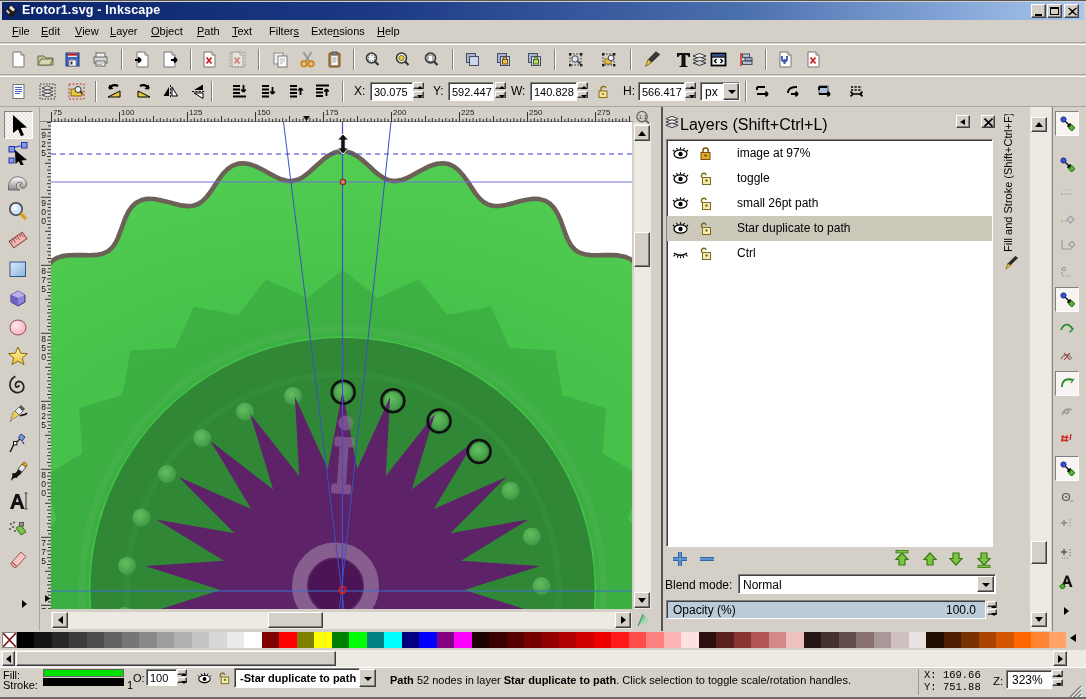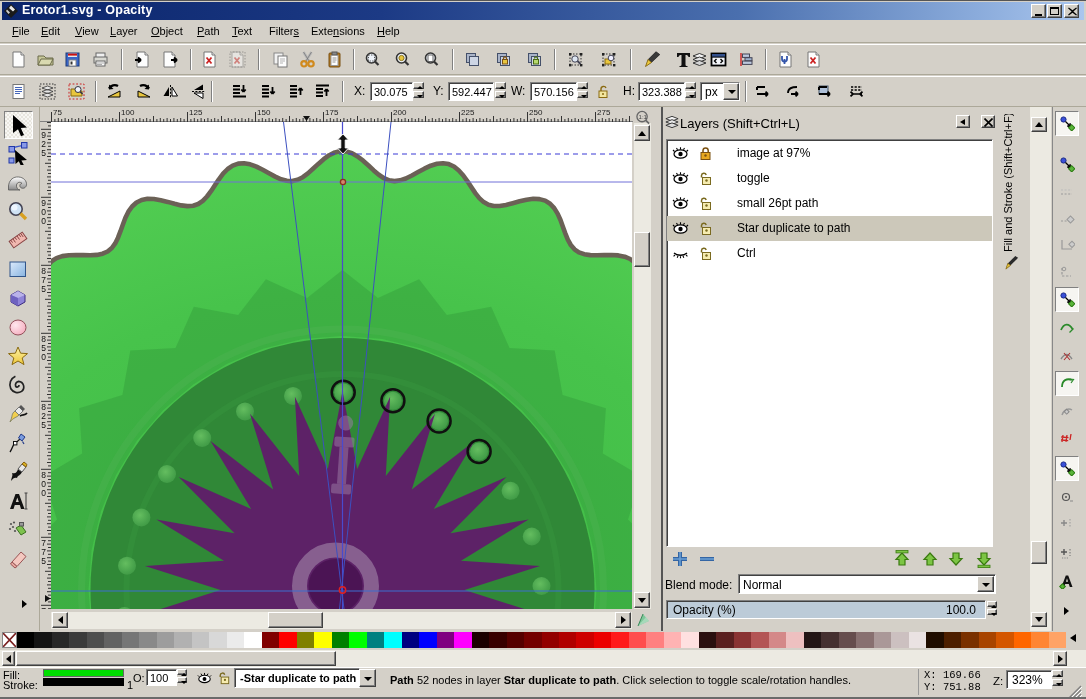--- a/index.html
+++ b/index.html
@@ -1,17 +1,17 @@
 <!DOCTYPE html>
 <html><head><meta charset="utf-8"><style>*{margin:0;padding:0;box-sizing:border-box;}body{font-family:"Liberation Sans",sans-serif;width:1086px;height:699px;overflow:hidden;background:#d4d0c8;}.abs{position:absolute;}</style></head><body>
 <div style="position:relative;width:1086px;height:699px;background:#d4d0c8;border-top:1px solid #555;"><div class="abs" style="left:2px;top:1px;width:1082px;height:18px;background:linear-gradient(to right,#0a246a,#1c3a85 35%,#4a6fae 68%,#8aabdb 90%,#aac6ee);"></div><svg class="abs" style="left:4px;top:3px" width="14" height="14" viewBox="0 0 14 14">
       <polygon points="7,0 14,7 7,14 0,7" fill="#1a1a1a"></polygon>
       <polygon points="7,1.5 11,5.5 9,7.5 5,4" fill="#e8e8e8"></polygon>
       <polygon points="3,5.5 6,8.5 4.5,10 2,7" fill="#cfcfcf"></polygon>
-    </svg><div class="abs" style="left:22px;top:2px;color:#fff;font-size:12.5px;font-weight:bold;letter-spacing:.2px;">Erotor1.svg - Opacity</div><div class="abs" style="left:1031px;top:3px;width:15px;height:14px;background:#d4d0c8;border-top:1px solid #fff;border-left:1px solid #fff;border-right:1px solid #404040;border-bottom:1px solid #404040;box-shadow:inset -1px -1px 0 #808080;">
+    </svg><div class="abs" style="left:22px;top:2px;color:#fff;font-size:12.5px;font-weight:bold;letter-spacing:.2px;">Erotor1.svg - Inkscape</div><div class="abs" style="left:1031px;top:3px;width:15px;height:14px;background:#d4d0c8;border-top:1px solid #fff;border-left:1px solid #fff;border-right:1px solid #404040;border-bottom:1px solid #404040;box-shadow:inset -1px -1px 0 #808080;">
       <div style="position:absolute;left:2.5px;top:8.5px;width:7px;height:2.5px;background:#000"></div>
     </div><div class="abs" style="left:1046.5px;top:3px;width:15px;height:14px;background:#d4d0c8;border-top:1px solid #fff;border-left:1px solid #fff;border-right:1px solid #404040;border-bottom:1px solid #404040;box-shadow:inset -1px -1px 0 #808080;">
       <div style="position:absolute;left:2.5px;top:2px;width:9px;height:8px;border:1.5px solid #000;border-top:2.5px solid #000"></div>
     </div><div class="abs" style="left:1064px;top:3px;width:15px;height:14px;background:#d4d0c8;border-top:1px solid #fff;border-left:1px solid #fff;border-right:1px solid #404040;border-bottom:1px solid #404040;box-shadow:inset -1px -1px 0 #808080;">
       <svg style="position:absolute;left:2.5px;top:2px" width="9" height="9" viewBox="0 0 10 9">
         <path d="M1 0 L5 3.2 L9 0 L10 1 L6 4.5 L10 8 L9 9 L5 5.8 L1 9 L0 8 L4 4.5 L0 1 Z" fill="#000"></path>
       </svg>
     </div><div class="abs" style="left:0px;top:19px;width:1086px;height:23px;background:#d4d0c8;border-bottom:1px solid #aca899;"></div><div class="abs" style="left:12px;top:24px;font-size:11px;color:#000;"><u>F</u>ile</div><div class="abs" style="left:41px;top:24px;font-size:11px;color:#000;"><u>E</u>dit</div><div class="abs" style="left:75px;top:24px;font-size:11px;color:#000;"><u>V</u>iew</div><div class="abs" style="left:110px;top:24px;font-size:11px;color:#000;"><u>L</u>ayer</div><div class="abs" style="left:151px;top:24px;font-size:11px;color:#000;"><u>O</u>bject</div><div class="abs" style="left:197px;top:24px;font-size:11px;color:#000;"><u>P</u>ath</div><div class="abs" style="left:232px;top:24px;font-size:11px;color:#000;"><u>T</u>ext</div><div class="abs" style="left:269px;top:24px;font-size:11px;color:#000;">Filter<u>s</u></div><div class="abs" style="left:311px;top:24px;font-size:11px;color:#000;">Exte<u>n</u>sions</div><div class="abs" style="left:377px;top:24px;font-size:11px;color:#000;"><u>H</u>elp</div><div class="abs" style="left:0px;top:43px;width:1086px;height:31px;background:#d4d0c8;border-bottom:1px solid #aca899;border-top:1px solid #fff;"></div><div style="position:absolute;left:121px;top:48px;width:2px;height:21px;border-left:1px solid #808080;border-right:1px solid #fff;"></div><div style="position:absolute;left:190px;top:48px;width:2px;height:21px;border-left:1px solid #808080;border-right:1px solid #fff;"></div><div style="position:absolute;left:258px;top:48px;width:2px;height:21px;border-left:1px solid #808080;border-right:1px solid #fff;"></div><div style="position:absolute;left:353px;top:48px;width:2px;height:21px;border-left:1px solid #808080;border-right:1px solid #fff;"></div><div style="position:absolute;left:452px;top:48px;width:2px;height:21px;border-left:1px solid #808080;border-right:1px solid #fff;"></div><div style="position:absolute;left:554px;top:48px;width:2px;height:21px;border-left:1px solid #808080;border-right:1px solid #fff;"></div><div style="position:absolute;left:630px;top:48px;width:2px;height:21px;border-left:1px solid #808080;border-right:1px solid #fff;"></div><div style="position:absolute;left:765px;top:48px;width:2px;height:21px;border-left:1px solid #808080;border-right:1px solid #fff;"></div><svg class="abs" style="left:10px;top:50px" width="17" height="17" viewBox="0 0 17 17">
       <path d="M3 1 H11 L14 4 V16 H3 Z" fill="#fdfdfd" stroke="#777" stroke-width="1"></path>
       <path d="M11 1 L11 4 L14 4" fill="#e8e8e8" stroke="#777" stroke-width="1"></path>
@@ -196,28 +196,28 @@
       <div style="position:absolute;left:0;top:9px;width:11px;height:7px;background:#d4d0c8;border-top:1px solid #fff;border-left:1px solid #fff;border-right:1px solid #404040;border-bottom:1px solid #404040;box-shadow:inset -1px -1px 0 #808080;">
         <div style="position:absolute;left:3px;top:3px;width:0;height:0;border-left:3px solid transparent;border-right:3px solid transparent;border-top:3px solid #000;"></div>
       </div>
     </div><div class="abs" style="left:433px;top:83px;font-size:12px;">Y:</div><div class="abs" style="left:448px;top:81px;width:46px;height:19px;border:1px solid;border-color:#808080 #fff #fff #808080;box-shadow:inset 1px 1px 0 #404040;background:#fff;font-size:11px;padding:3px 0 12px 3px;">592.447</div><div style="position:absolute;left:495px;top:81px;width:13px;height:19px;">
       <div style="position:absolute;left:0;top:0px;width:11px;height:7px;background:#d4d0c8;border-top:1px solid #fff;border-left:1px solid #fff;border-right:1px solid #404040;border-bottom:1px solid #404040;box-shadow:inset -1px -1px 0 #808080;">
         <div style="position:absolute;left:3px;top:3px;width:0;height:0;border-left:3px solid transparent;border-right:3px solid transparent;border-bottom:3px solid #000;"></div>
       </div>
       <div style="position:absolute;left:0;top:9px;width:11px;height:7px;background:#d4d0c8;border-top:1px solid #fff;border-left:1px solid #fff;border-right:1px solid #404040;border-bottom:1px solid #404040;box-shadow:inset -1px -1px 0 #808080;">
         <div style="position:absolute;left:3px;top:3px;width:0;height:0;border-left:3px solid transparent;border-right:3px solid transparent;border-top:3px solid #000;"></div>
       </div>
-    </div><div class="abs" style="left:511px;top:83px;font-size:12px;">W:</div><div class="abs" style="left:530px;top:81px;width:47px;height:19px;border:1px solid;border-color:#808080 #fff #fff #808080;box-shadow:inset 1px 1px 0 #404040;background:#fff;font-size:11px;padding:3px 0 0 3px;">570.156</div><div style="position:absolute;left:577px;top:81px;width:13px;height:19px;">
+    </div><div class="abs" style="left:511px;top:83px;font-size:12px;">W:</div><div class="abs" style="left:530px;top:81px;width:47px;height:19px;border:1px solid;border-color:#808080 #fff #fff #808080;box-shadow:inset 1px 1px 0 #404040;background:#fff;font-size:11px;padding:3px 0 0 3px;">140.828</div><div style="position:absolute;left:577px;top:81px;width:13px;height:19px;">
       <div style="position:absolute;left:0;top:0px;width:11px;height:7px;background:#d4d0c8;border-top:1px solid #fff;border-left:1px solid #fff;border-right:1px solid #404040;border-bottom:1px solid #404040;box-shadow:inset -1px -1px 0 #808080;">
         <div style="position:absolute;left:3px;top:3px;width:0;height:0;border-left:3px solid transparent;border-right:3px solid transparent;border-bottom:3px solid #000;"></div>
       </div>
       <div style="position:absolute;left:0;top:9px;width:11px;height:7px;background:#d4d0c8;border-top:1px solid #fff;border-left:1px solid #fff;border-right:1px solid #404040;border-bottom:1px solid #404040;box-shadow:inset -1px -1px 0 #808080;">
         <div style="position:absolute;left:3px;top:3px;width:0;height:0;border-left:3px solid transparent;border-right:3px solid transparent;border-top:3px solid #000;"></div>
       </div>
-    </div><div class="abs" style="left:623px;top:83px;font-size:12px;">H:</div><div class="abs" style="left:638px;top:81px;width:47px;height:19px;border:1px solid;border-color:#808080 #fff #fff #808080;box-shadow:inset 1px 1px 0 #404040;background:#fff;font-size:11px;padding:3px 0 0 3px;">323.388</div><div style="position:absolute;left:685px;top:81px;width:13px;height:19px;">
+    </div><div class="abs" style="left:623px;top:83px;font-size:12px;">H:</div><div class="abs" style="left:638px;top:81px;width:47px;height:19px;border:1px solid;border-color:#808080 #fff #fff #808080;box-shadow:inset 1px 1px 0 #404040;background:#fff;font-size:11px;padding:3px 0 0 3px;">566.417</div><div style="position:absolute;left:685px;top:81px;width:13px;height:19px;">
       <div style="position:absolute;left:0;top:0px;width:11px;height:7px;background:#d4d0c8;border-top:1px solid #fff;border-left:1px solid #fff;border-right:1px solid #404040;border-bottom:1px solid #404040;box-shadow:inset -1px -1px 0 #808080;">
         <div style="position:absolute;left:3px;top:3px;width:0;height:0;border-left:3px solid transparent;border-right:3px solid transparent;border-bottom:3px solid #000;"></div>
       </div>
       <div style="position:absolute;left:0;top:9px;width:11px;height:7px;background:#d4d0c8;border-top:1px solid #fff;border-left:1px solid #fff;border-right:1px solid #404040;border-bottom:1px solid #404040;box-shadow:inset -1px -1px 0 #808080;">
         <div style="position:absolute;left:3px;top:3px;width:0;height:0;border-left:3px solid transparent;border-right:3px solid transparent;border-top:3px solid #000;"></div>
       </div>
     </div><svg class="abs" style="left:595px;top:82px" width="17" height="17" viewBox="0 0 17 17">
       <rect x="4" y="8" width="8" height="6.5" fill="#f2e6a0" stroke="#8a6a10"></rect>
       <path d="M6 8 V6 A2.6 2.6 0 0 1 11 5 M11 5 V5" fill="none" stroke="#8a6a10" stroke-width="1.4"></path>
       <circle cx="8" cy="11" r="1" fill="#8a6a10"></circle>
@@ -769,21 +769,21 @@
     </div><div class="abs" style="left:268px;top:611px;width:55px;height:16px;background:#d4d0c8;border-top:1px solid #fff;border-left:1px solid #fff;border-right:1px solid #404040;border-bottom:1px solid #404040;box-shadow:inset -1px -1px 0 #808080;"></div><div class="abs" style="left:615px;top:611px;width:16px;height:16px;background:#d4d0c8;border-top:1px solid #fff;border-left:1px solid #fff;border-right:1px solid #404040;border-bottom:1px solid #404040;box-shadow:inset -1px -1px 0 #808080;">
       <div style="position:absolute;left:5px;top:3px;width:0;height:0;border-top:4px solid transparent;border-bottom:4px solid transparent;border-left:5px solid #000;"></div>
     </div><svg class="abs" style="left:636px;top:611px" width="15" height="16" viewBox="0 0 15 16">
       <path d="M2 14 L13 9 L7 2 Z" fill="#7ec89a"></path>
       <path d="M2 14 L13 9 L10 5" fill="#b8e0c8" opacity="0.7"></path>
       <path d="M2 14 L7 2" stroke="#3a8a5a" stroke-width="1"></path>
     </svg><div class="abs" style="left:661px;top:106px;width:339px;height:524px;background:#d4d0c8;border-left:2px solid #555;"></div><svg class="abs" style="left:664px;top:113px" width="16" height="16" viewBox="0 0 17 17">
       <path d="M2 5 L8.5 2.5 L15 5 L8.5 7.5 Z" fill="#f4f4f4" stroke="#333"></path>
       <path d="M2 8.5 L8.5 6 L15 8.5 L8.5 11 Z" fill="#e9e9e9" stroke="#333"></path>
       <path d="M2 12 L8.5 9.5 L15 12 L8.5 14.5 Z" fill="#dcdcdc" stroke="#333"></path>
-    </svg><div class="abs" style="left:680px;top:115px;font-size:13px;">Layers (Shift+Ctrl+L)</div><div class="abs" style="left:956px;top:114px;width:14px;height:13px;background:#d4d0c8;border-top:1px solid #fff;border-left:1px solid #fff;border-right:1px solid #404040;border-bottom:1px solid #404040;box-shadow:inset -1px -1px 0 #808080;">
+    </svg><div class="abs" style="left:680px;top:115px;font-size:16px;">Layers (Shift+Ctrl+L)</div><div class="abs" style="left:956px;top:114px;width:14px;height:13px;background:#d4d0c8;border-top:1px solid #fff;border-left:1px solid #fff;border-right:1px solid #404040;border-bottom:1px solid #404040;box-shadow:inset -1px -1px 0 #808080;">
       <div style="position:absolute;left:3px;top:3px;width:0;height:0;border-top:3.5px solid transparent;border-bottom:3.5px solid transparent;border-right:5px solid #000;"></div>
     </div><div class="abs" style="left:981px;top:114px;width:14px;height:13px;background:#d4d0c8;border-top:1px solid #fff;border-left:1px solid #fff;border-right:1px solid #404040;border-bottom:1px solid #404040;box-shadow:inset -1px -1px 0 #808080;">
       <svg style="position:absolute;left:2px;top:2px" width="9" height="9" viewBox="0 0 9 9">
         <path d="M0.5 0.5 L8.5 8.5 M8.5 0.5 L0.5 8.5" stroke="#000" stroke-width="1.6"></path>
       </svg>
     </div><div class="abs" style="left:666px;top:138px;width:327px;height:408px;border:1px solid;border-color:#808080 #fff #fff #808080;box-shadow:inset 1px 1px 0 #404040;background:#fff;"></div><svg class="abs" style="left:672px;top:144px" width="17" height="17" viewBox="0 0 17 17">
       <ellipse cx="8.5" cy="9" rx="6.5" ry="4.2" fill="#fff" stroke="#000" stroke-width="1.2"></ellipse>
       <circle cx="8.5" cy="9" r="2.2" fill="#000"></circle>
       <path d="M2.5 6.5 L1 5 M5.5 4.8 L4.5 3 M8.5 4.4 V2.2 M11.5 4.8 L12.5 3 M14.5 6.5 L16 5" stroke="#000" stroke-width="1.1"></path>
     </svg><svg class="abs" style="left:697px;top:144px" width="17" height="17" viewBox="0 0 17 17">

